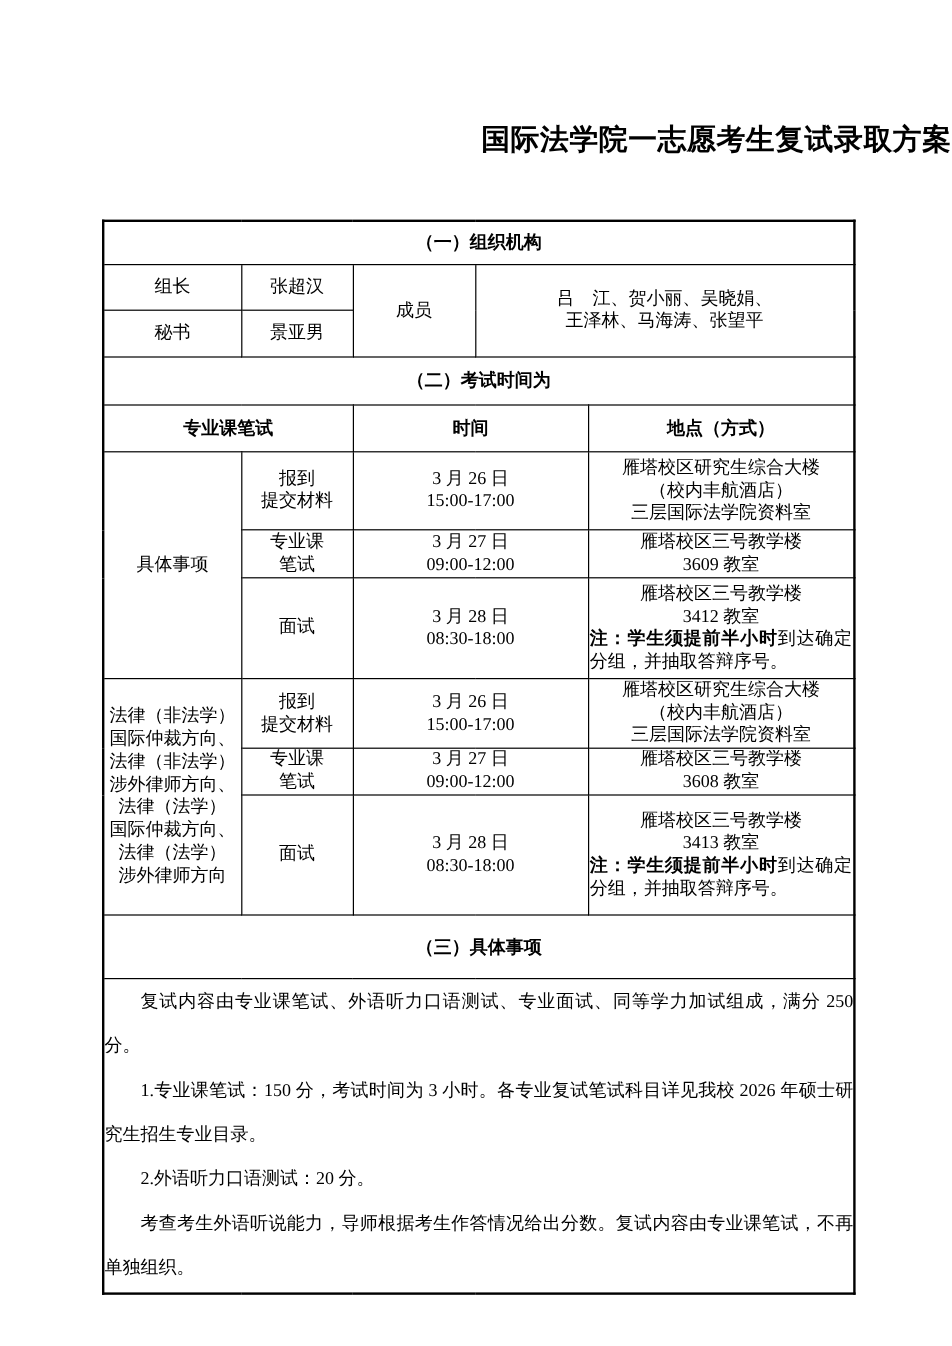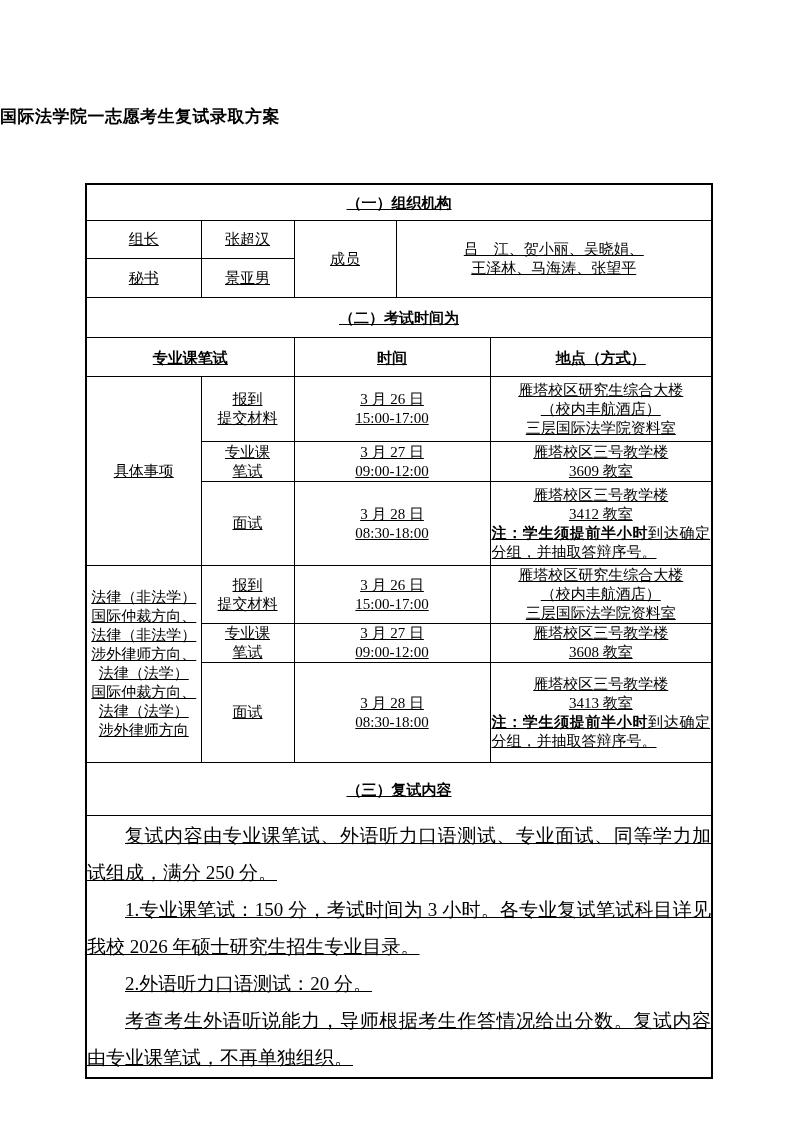--- a/index.html
+++ b/index.html
@@ -7,34 +7,33 @@
     position:relative;
     width:793px;height:1122px;
     background:#ffffff;
     color:#000;
     font-family:"Liberation Serif","DejaVu Serif",serif;
     overflow:hidden;
   }
   .title{
     margin:0;
     padding-top:101px;
-    text-align:left;
+    text-align:right;
     font-family:"Liberation Sans","DejaVu Sans",sans-serif;
     font-weight:bold;
-    font-size:17px;
+    font-size:24px;
     line-height:32px;
     letter-spacing:0.5px;
   }
   table.doc{
     border-collapse:collapse;
     table-layout:fixed;
     margin:50px 0 0 85px;
     width:626px;
     border:2px solid #000;
-    text-decoration:underline;
   }
   table.doc td{
     border:1px solid #000;
     padding:0;
     text-align:center;
     vertical-align:middle;
     font-size:15px;
     line-height:19px;
     overflow:hidden;
   }
@@ -78,21 +77,21 @@
     padding:0 1px;
   }
   td.paras{
     height:261px;
     vertical-align:top;
     text-align:left;
     padding:5px 9px 0 9px;
   }
   td.paras p{
     margin:0;
-    font-size:19px;
+    font-size:15px;
     line-height:37px;
     text-indent:2em;
     text-align:justify;
   }
 </style>
 </head>
 <body>
 
 <div class="page">
 
@@ -191,21 +190,21 @@
       <td class="pre" colspan="2">3 月 28 日
 08:30-18:00</td>
       <td class="place">
         <div class="pre">雁塔校区三号教学楼
 3413 教室</div>
         <div class="note"><b>注：学生须提前半小时</b><span>到达确定分组，并抽取答辩序号。</span></div>
       </td>
     </tr>
 
     <tr>
-      <td class="sec-head h-c3" colspan="5">（三）复试内容</td>
+      <td class="sec-head h-c3" colspan="5">（三）具体事项</td>
     </tr>
     <tr>
       <td class="paras" colspan="5">
         <p>复试内容由专业课笔试、外语听力口语测试、专业面试、同等学力加试组成，满分 250 分。</p>
         <p>1.专业课笔试：150 分，考试时间为 3 小时。各专业复试笔试科目详见我校 2026 年硕士研究生招生专业目录。</p>
         <p>2.外语听力口语测试：20 分。</p>
         <p>考查考生外语听说能力，导师根据考生作答情况给出分数。复试内容由专业课笔试，不再单独组织。</p>
       </td>
     </tr>
   </tbody>

